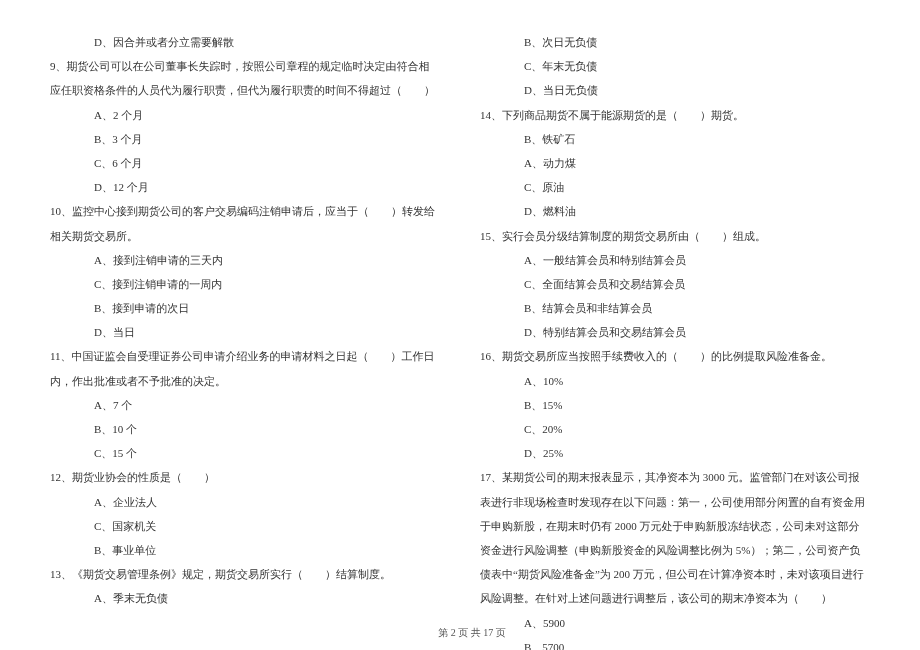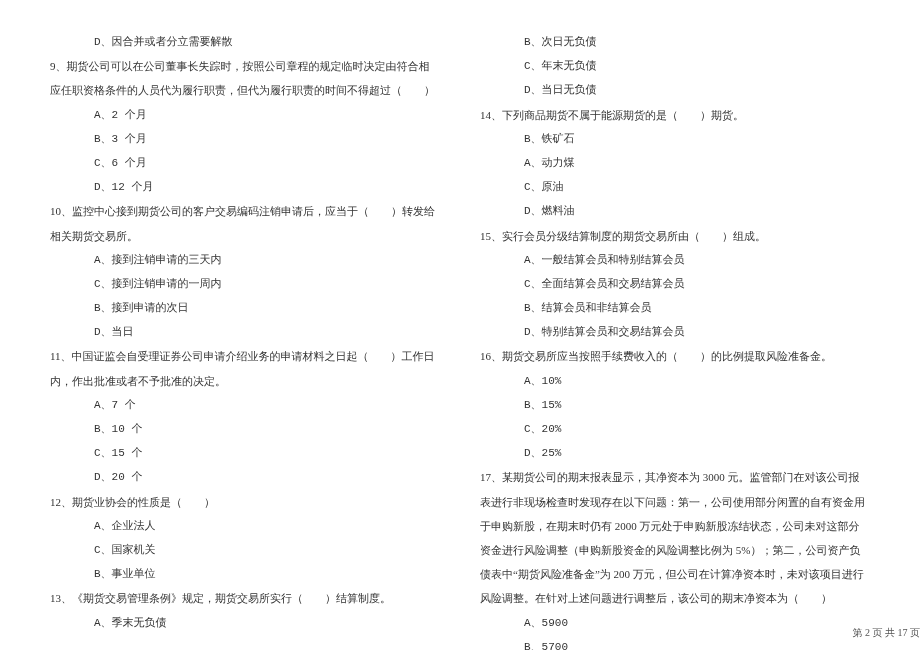--- a/index.html
+++ b/index.html
@@ -17,27 +17,27 @@
       display: flex;
       gap: 40px;
     }
     .col {
       flex: 1;
       line-height: 2.2;
     }
     .line {
       white-space: normal;
     }
-    .indent-2 { padding-left: 4em; font-family: Liberation Mono, monospace; }
+    .indent-2 { padding-left: 4em; }
     .footer {
       position: absolute;
       bottom: 10px;
       left: 0;
       right: 0;
-      text-align: right;
+      text-align: center;
       font-size: 10px;
       color: #555;
       margin-left: 24px;
     }
   </style>
 </head>
 <body>
 
 <div class="columns">
   <div class="col">
@@ -49,21 +49,20 @@
     <div class="line indent-2">D、12 个月</div>
     <div class="line">10、监控中心接到期货公司的客户交易编码注销申请后，应当于（　　）转发给相关期货交易所。</div>
     <div class="line indent-2">A、接到注销申请的三天内</div>
     <div class="line indent-2">C、接到注销申请的一周内</div>
     <div class="line indent-2">B、接到申请的次日</div>
     <div class="line indent-2">D、当日</div>
     <div class="line">11、中国证监会自受理证券公司申请介绍业务的申请材料之日起（　　）工作日内，作出批准或者不予批准的决定。</div>
     <div class="line indent-2">A、7 个</div>
     <div class="line indent-2">B、10 个</div>
     <div class="line indent-2">C、15 个</div>
-    <div class="line indent-2">D、20 个</div>
     <div class="line">12、期货业协会的性质是（　　）</div>
     <div class="line indent-2">A、企业法人</div>
     <div class="line indent-2">C、国家机关</div>
     <div class="line indent-2">B、事业单位</div>
     <div class="line">13、《期货交易管理条例》规定，期货交易所实行（　　）结算制度。</div>
     <div class="line indent-2">A、季末无负债</div>
   </div>
 
   <div class="col">
     <div class="line indent-2">B、次日无负债</div>

